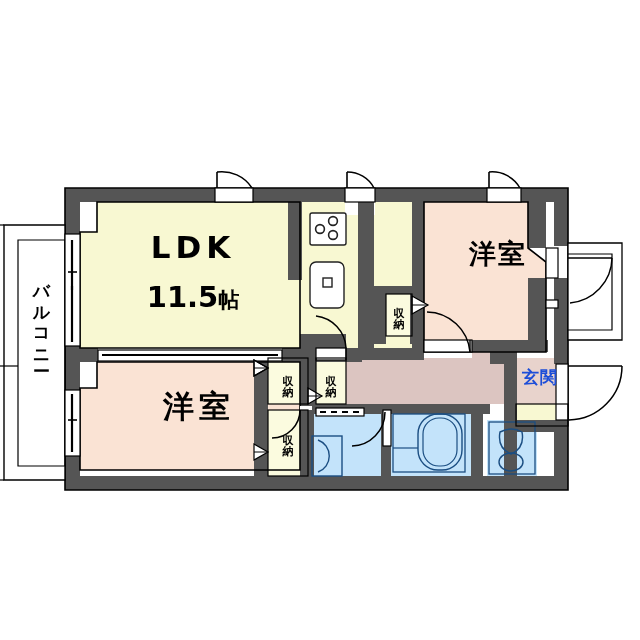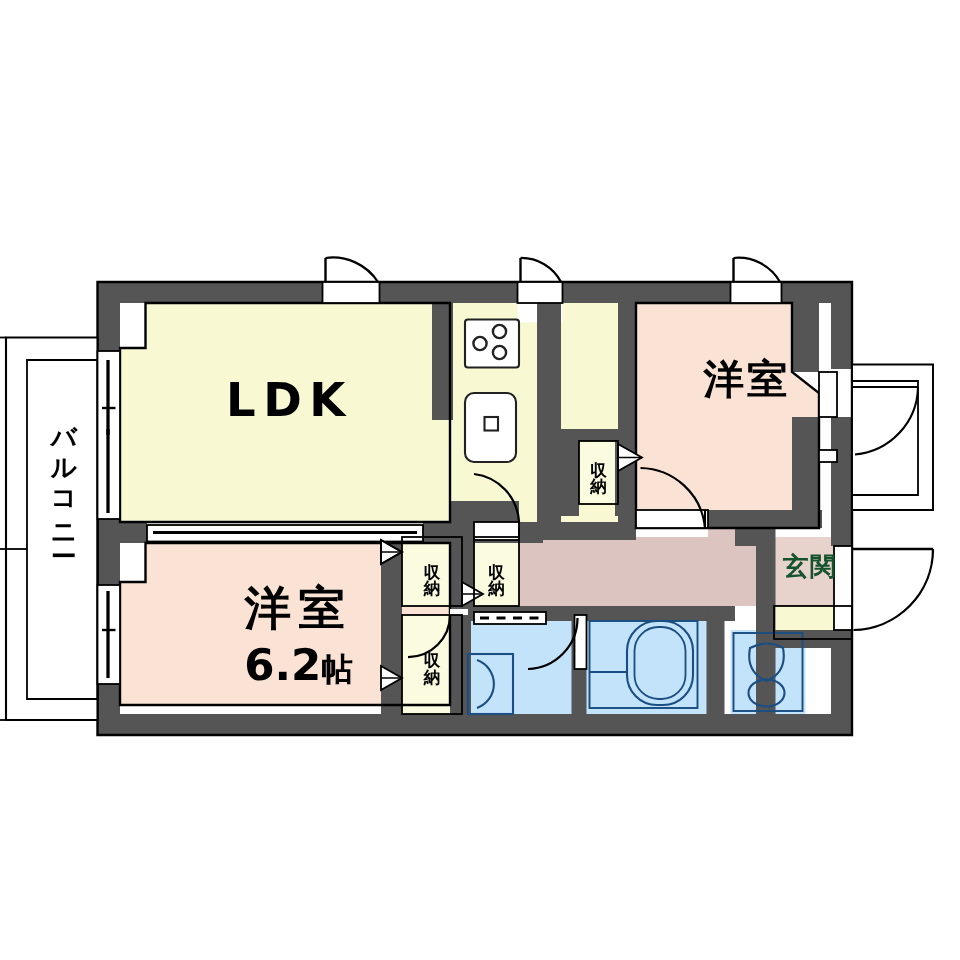--- a/index.html
+++ b/index.html
@@ -49,21 +49,21 @@
     width: 14px;
     text-align: center;
     color: #000;
     font-family: "DejaVu Sans", "Liberation Sans", sans-serif;
     margin-top: 10px;
   }
   .genkan-label {
     position: absolute;
     font-size: 17px;
     font-weight: 700;
-    color: #14532d;
+    color: #1d4ed8;
     letter-spacing: 1px;
     font-family: "DejaVu Sans", "Liberation Sans", sans-serif;
   }
   .balcony-label {
     position: absolute;
     font-size: 17px;
     font-weight: 700;
     color: #000;
     writing-mode: vertical-rl;
     letter-spacing: 3px;
@@ -320,24 +320,24 @@
 
     <g stroke="#000" stroke-width="1.2" fill="none">
       <rect x="268" y="358" width="40" height="46"></rect>
       <rect x="316" y="358" width="30" height="46"></rect>
       <rect x="268" y="410" width="40" height="66"></rect>
       <rect x="386" y="294" width="26" height="42"></rect>
       <rect x="516" y="404" width="52" height="22"></rect>
     </g>
   </svg>
 
-  <div class="rlabel rname-big" style="left:100px; top:251px; width:186px;">LDK</div>
+  <div class="rlabel rname-big" style="left:100px; top:231px; width:186px;">LDK</div>
+  <div class="rlabel rsize-big" style="left:100px; top:282px; width:186px;"><span>11.5</span><span class="tatami">帖</span></div>
 
   <div class="rlabel rname-big" style="left:106px; top:390px; width:186px;">洋室</div>
-  <div class="rlabel rsize-big" style="left:106px; top:428px; width:186px;"><span>6.2</span><span class="tatami">帖</span></div>
 
   <div class="rlabel rname-big" style="left:440px; top:240px; width:116px; letter-spacing:2px; font-size:27px;">洋室</div>
 
   <div class="closet-label" style="left:281px; top:366px;">収納</div>
   <div class="closet-label" style="left:324px; top:366px;">収納</div>
   <div class="closet-label" style="left:281px; top:425px;">収納</div>
   <div class="closet-label" style="left:392px; top:298px;">収納</div>
 
   <div class="genkan-label" style="left:522px; top:366px;">玄関</div>
 

